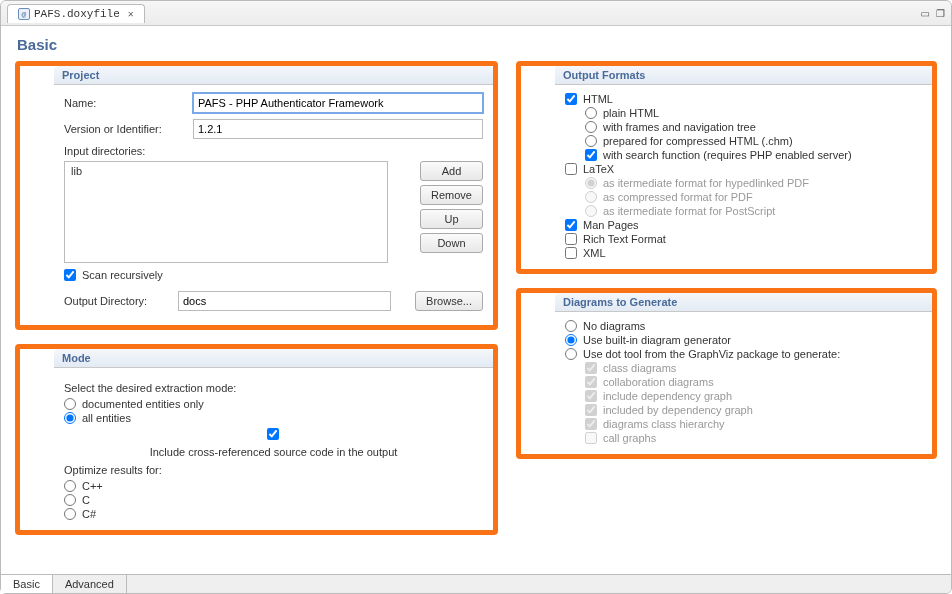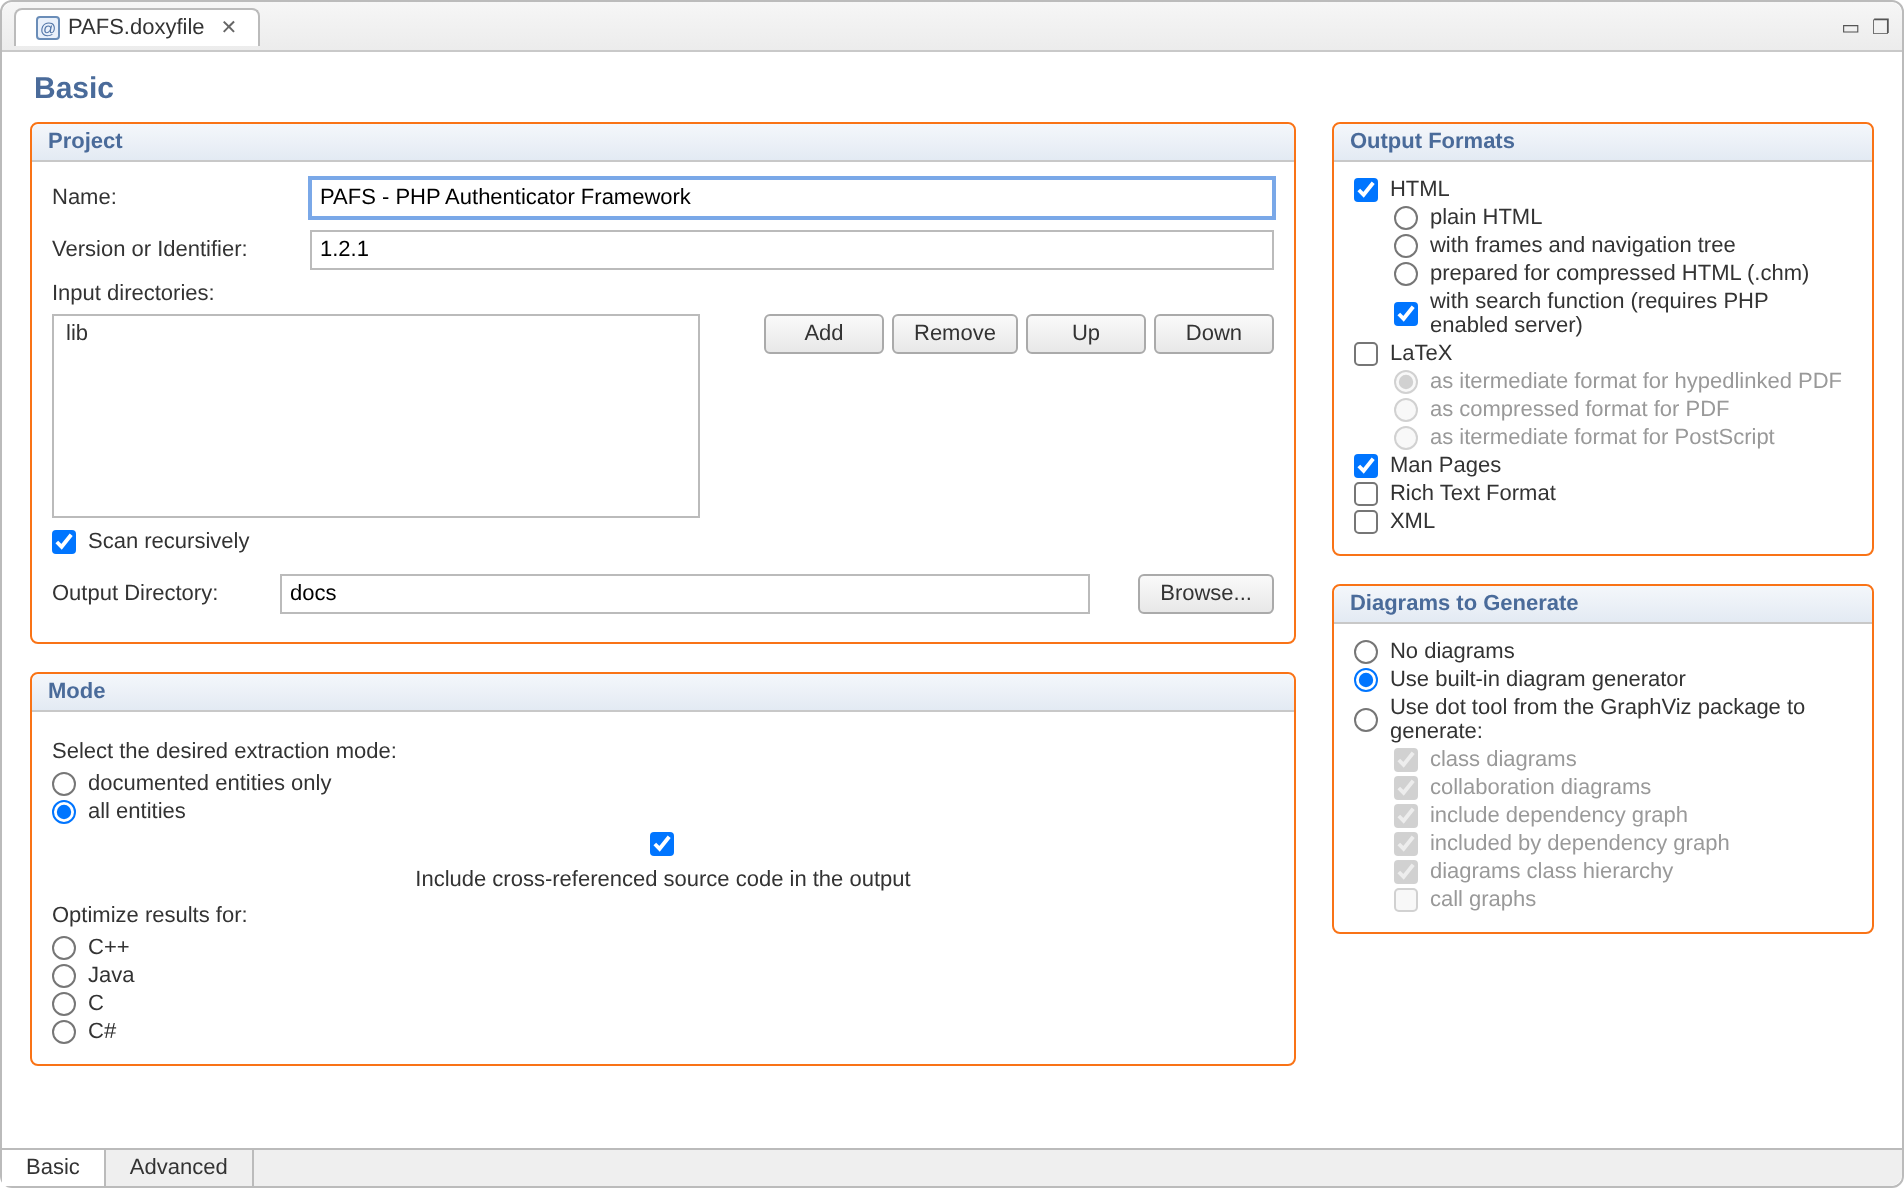--- a/index.html
+++ b/index.html
@@ -24,42 +24,44 @@
 }
 .tab-editor {
   display: flex;
   align-items: flex-end;
   gap: 4px;
   padding: 3px 10px;
   background: #fff;
   border: 1px solid #bbb;
   border-bottom: none;
   border-radius: 4px 4px 0 0;
+  font-family: Liberation Mono, monospace;
 }
 .doxy-icon {
   width: 12px; height: 12px;
   border: 1px solid #6a8db8;
   border-radius: 2px;
   display: inline-flex;
   align-items: center;
   justify-content: center;
   background: #eaf1fb;
 }
 .doxy-icon::after { content: "@"; font-size: 8px; color: #5477a8; }
 .close-x { color: #666; font-size: 10px; margin-left: 4px; }
 .winbtns { display: flex; align-items: center; gap: 6px; }
 .winbtn { font-size: 10px; color: #555; }
 .content { flex: 1; overflow: auto; padding: 8px 14px 4px 14px; position: relative; }
 .page-title { font-size: 15px; font-weight: bold; color: #4a6b9a; padding: 2px 2px 8px 2px; }
 .cols { display: flex; gap: 18px; }
 .col { flex: 1; display: flex; flex-direction: column; gap: 14px; }
 .group {
-  border: 1px solid #f97316;
+  border: 5px solid #f97316;
   border-radius: 4px;
   background: #fff;
+  padding-left: 34px;
 }
 .group-header {
   background: linear-gradient(#f4f7fb,#e3eaf3);
   color: #4a6b9a;
   font-weight: bold;
   padding: 3px 8px;
   border-bottom: 1px solid #c8c8c8;
   border-radius: 4px 4px 0 0;
 }
 .group-body { padding: 8px 10px; }
@@ -77,21 +79,21 @@
   outline-offset: -1px;
 }
 .listbox {
   border: 1px solid #bbb;
   height: 102px;
   width: 324px;
   background: #fff;
   padding: 2px 4px;
   overflow: auto;
 }
-.btns-vert { display: flex; flex-direction: row; gap: 4px; margin-left: 8px; }
+.btns-vert { display: flex; flex-direction: column; gap: 4px; margin-left: 8px; }
 button {
   border: 1px solid #aaa;
   background: linear-gradient(#fafafa,#e8e8e8);
   border-radius: 3px;
   font-size: 11px;
   padding: 3px 10px;
   min-width: 60px;
   color: #333;
 }
 .check-row, .radio-row { display: flex; align-items: center; gap: 6px; margin-bottom: 2px; }
@@ -190,24 +192,20 @@
               <input type="checkbox" checked="" style="">
               <span>Include cross-referenced source code in the output</span>
             </div>
             <div class="section-label">Optimize results for:</div>
             <div class="radio-row">
                 <input type="radio" name="opt" style="">
                 <span>C++</span>
               </div>
             <div class="radio-row">
                 <input type="radio" name="opt" style="">
-                <span>Java</span>
-              </div>
-            <div class="radio-row">
-                <input type="radio" name="opt" style="">
                 <span>C</span>
               </div>
             <div class="radio-row">
                 <input type="radio" name="opt" style="">
                 <span>C#</span>
               </div>
           </div>
         </div>
       </div>
 

